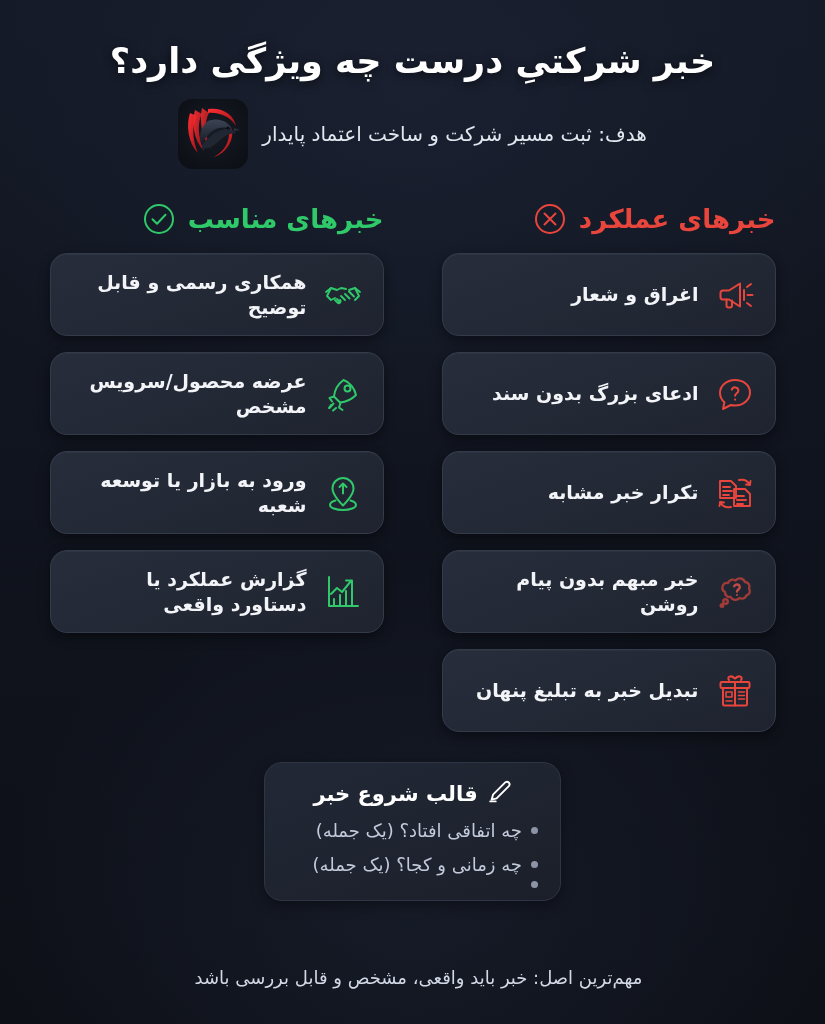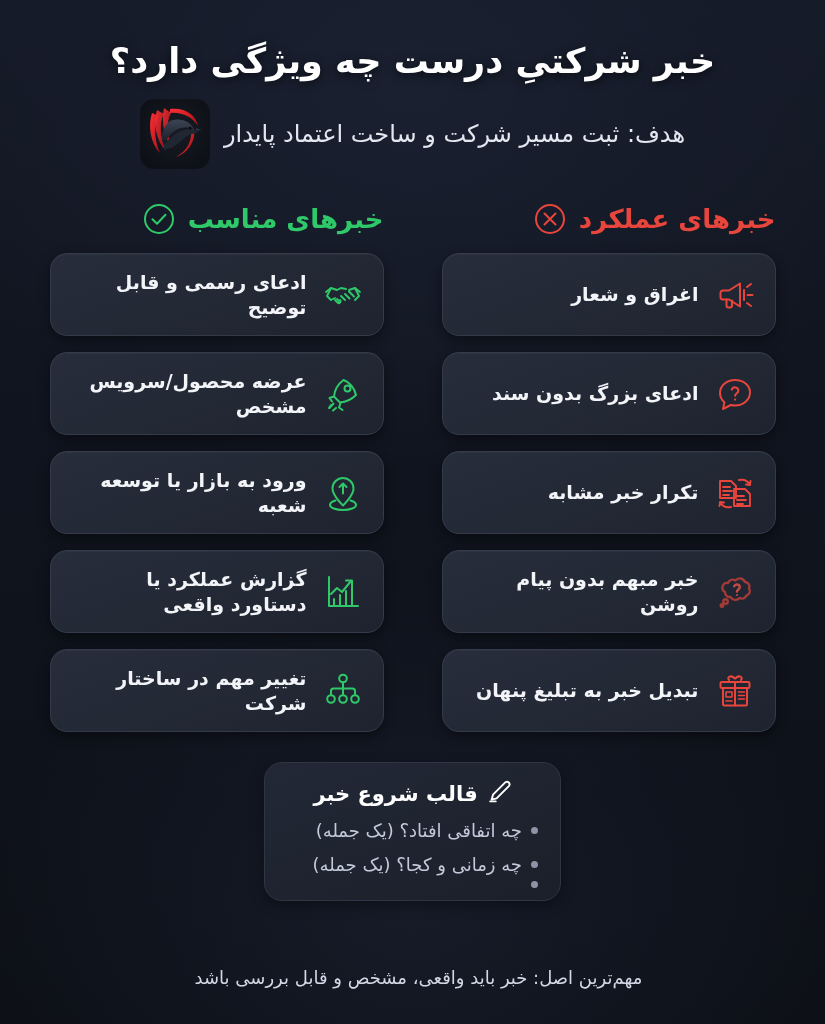--- a/index.html
+++ b/index.html
@@ -25,21 +25,21 @@
     font-size:35px; font-weight:bold; color:#ffffff;
     letter-spacing:0px; line-height:1.35;
     text-shadow:0 2px 10px rgba(0,0,0,.6);
     direction:rtl;
   }
   .sub-row {
     margin-top:14px;
     display:flex; align-items:center; justify-content:center;
     gap:14px; direction:rtl;
   }
-  .subtitle { font-size:24px; color:#e3e7ef; font-weight:500; }
+  .subtitle { font-size:20px; color:#e3e7ef; font-weight:500; }
   .logo { width:70px; height:70px; flex:none; }
 
   
   .columns {
     margin-top:24px;
     display:flex; flex-direction:row;
     justify-content:center; gap:58px;
     direction:rtl;
   }
   .col { width:334px; }
@@ -247,21 +247,21 @@
           <span class="card-icon">
             <svg width="40" height="40" viewBox="0 0 40 40" fill="none" stroke="#2fc96a" stroke-width="1.9" stroke-linecap="round" stroke-linejoin="round">
               <path d="M3 17 l5 -4 l6 2 l4 -2 l5 1"></path>
               <path d="M37 17 l-5 -4 l-6 2"></path>
               <path d="M8 13 l-4 8 l4 4 l4 -2"></path>
               <path d="M32 13 l4 8 l-4 4"></path>
               <path d="M14 24 l3 3 M18 21 l4 4 M22 19 l4.5 4.5 M26 16.5 l5 5"></path>
               <path d="M12 25 l2.5 2.5 a1.8 1.8 0 0 0 2.6 -2.5"></path>
             </svg>
           </span>
-          <span class="card-text">ادعای رسمی و قابل توضیح</span>
+          <span class="card-text">همکاری رسمی و قابل توضیح</span>
         </div>
 
         <div class="card">
           <span class="card-icon">
             <svg width="40" height="40" viewBox="0 0 40 40" fill="none" stroke="#2fc96a" stroke-width="2" stroke-linecap="round" stroke-linejoin="round">
               <path d="M20.5 6 c6 2 11 8 12.5 15 c-4 4 -10 7 -16 7.5 l-6 -6 C11.5 16.5 14.5 10.5 20.5 6 Z"></path>
               <circle cx="24.5" cy="14.5" r="3"></circle>
               <path d="M11 22.5 l-4.5 1.5 l2.5 3.5 M17.5 29 l-1.5 4.5 l3.5 2.5"></path>
               <path d="M10.5 29.5 l-4 4.5 M8 31 l-2 3 M13 34 l-3 2.5"></path>
             </svg>
@@ -285,34 +285,20 @@
             <svg width="40" height="40" viewBox="0 0 40 40" fill="none" stroke="#2fc96a" stroke-width="2" stroke-linecap="round" stroke-linejoin="round">
               <path d="M6 5 v29 h29"></path>
               <path d="M11 34 v-7 M17 34 v-11 M23 34 v-15 M29 34 v-19"></path>
               <path d="M8 22 l6 -6 l5 4 l9 -11"></path>
               <path d="M23 8.5 h6 v6"></path>
             </svg>
           </span>
           <span class="card-text">گزارش عملکرد یا دستاورد واقعی</span>
         </div>
 
-        <div class="card">
-          <span class="card-icon">
-            <svg width="40" height="40" viewBox="0 0 40 40" fill="none" stroke="#2fc96a" stroke-width="2" stroke-linecap="round" stroke-linejoin="round">
-              <circle cx="20" cy="7.5" r="3.8"></circle>
-              <path d="M20 11.3 v6"></path>
-              <path d="M8 23 v-3 a2.5 2.5 0 0 1 2.5 -2.5 h19 A2.5 2.5 0 0 1 32 20 v3"></path>
-              <path d="M20 17.5 v5.5"></path>
-              <circle cx="8" cy="28" r="3.8"></circle>
-              <circle cx="20" cy="28" r="3.8"></circle>
-              <circle cx="32" cy="28" r="3.8"></circle>
-            </svg>
-          </span>
-          <span class="card-text">تغییر مهم در ساختار شرکت</span>
-        </div>
 
       </div>
     </div>
 
   </div>
 
   <div class="tpl-wrap">
     <div class="tpl-box">
       <div class="tpl-head">
         <span class="tpl-head-text">قالب شروع خبر</span>

